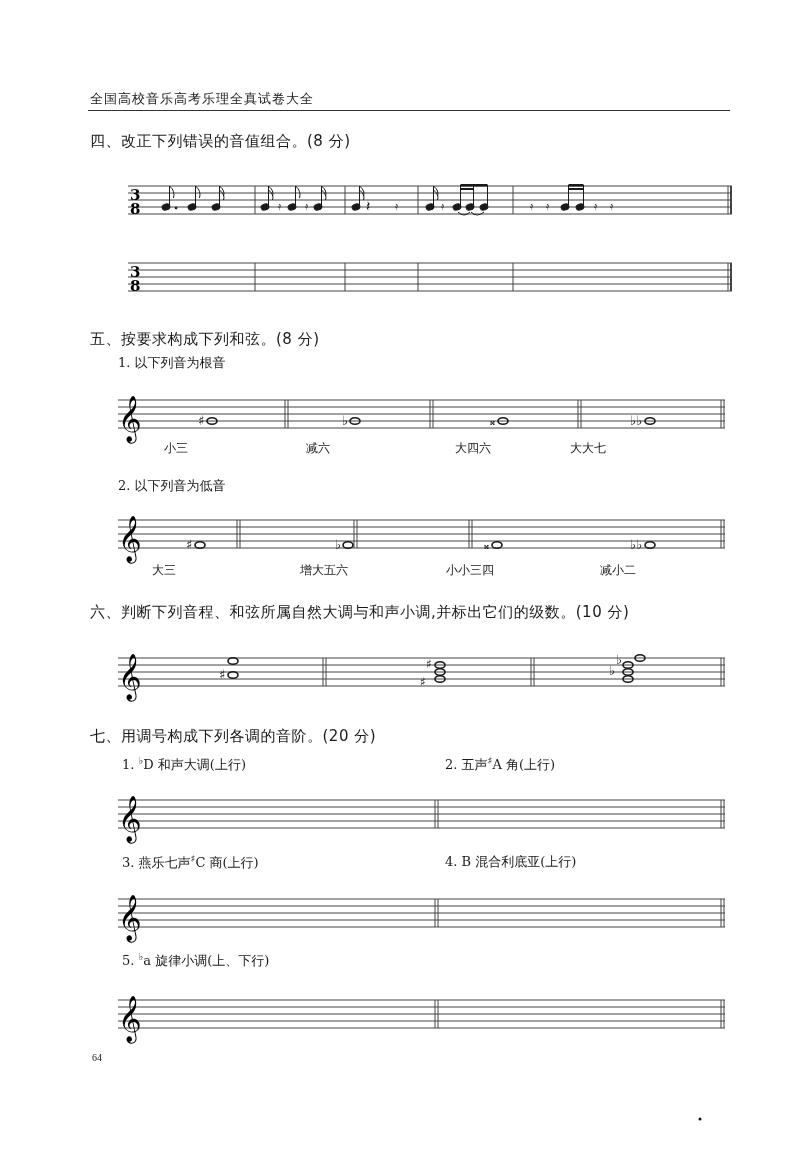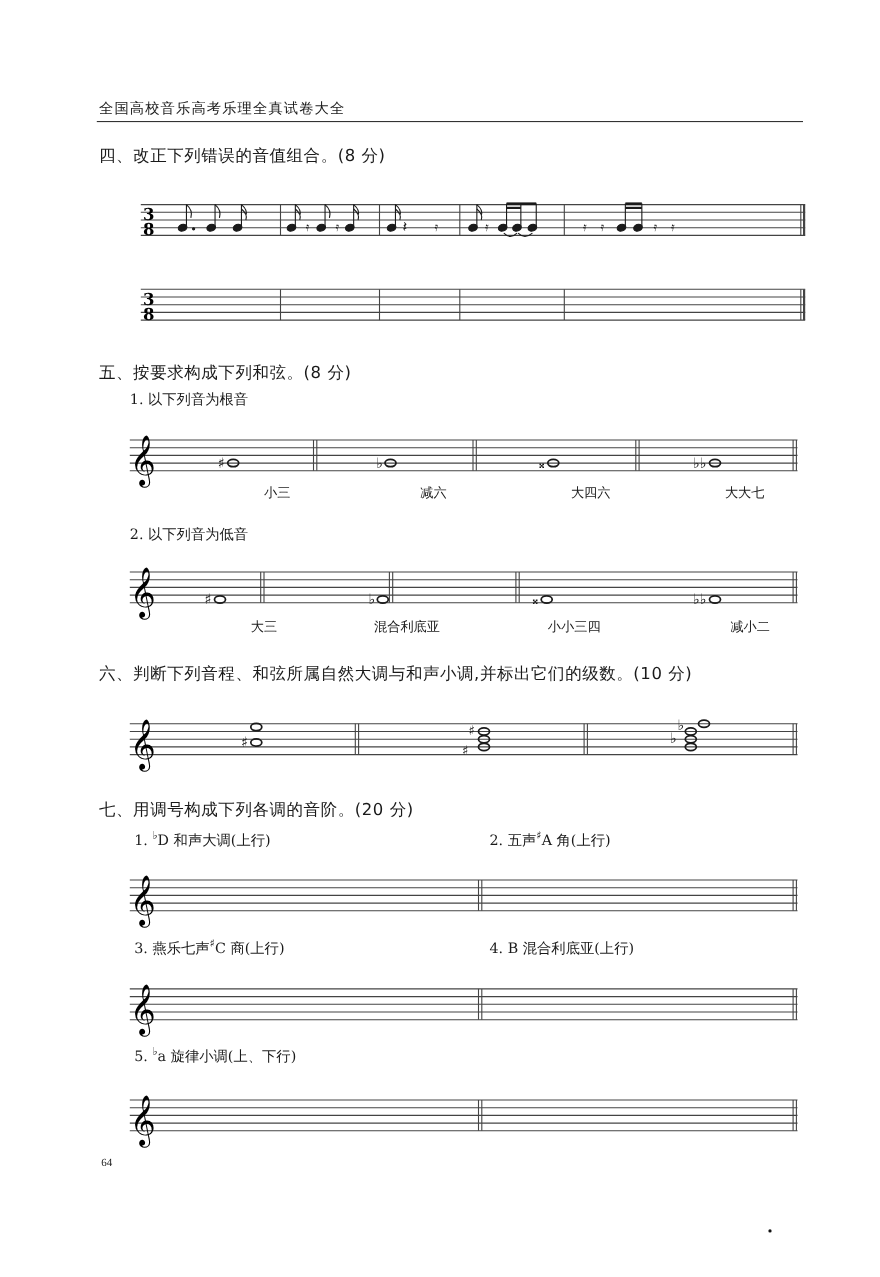--- a/index.html
+++ b/index.html
@@ -3,21 +3,21 @@
 <meta charset="utf-8">
 <style>
   html, body { margin:0; padding:0; background:#ffffff; }
   body { width:800px; height:1161px; position:relative; overflow:hidden; color:#1a1a1a;
          font-family:"DejaVu Serif", serif; }
   .abs { position:absolute; }
   .running-head { left:90px; top:90px; font-size:13px; letter-spacing:1px; font-family:Liberation Sans, sans-serif; }
   .head-rule { left:88px; top:110px; width:642px; height:0; border-top:1.5px solid #333; }
   .q-title { font-family:"DejaVu Sans", sans-serif; font-size:15px; letter-spacing:0.5px; }
   .sub-title { font-family:"DejaVu Serif", serif; font-size:13px; }
-  .label { font-family:"DejaVu Serif", serif; font-size:12px; text-align:right; width:100px; }
+  .label { font-family:"DejaVu Serif", serif; font-size:12px; text-align:left; width:100px; }
   .page-num { left:92px; top:1052px; font-size:10px; font-family:"Liberation Serif", serif; }
   svg text { font-family:"DejaVu Serif", serif; }
   .staff line { stroke:#444; stroke-width:1; }
 </style>
 </head>
 <body>
 
 <div class="abs running-head">全国高校音乐高考乐理全真试卷大全</div>
 <div class="abs head-rule"></div>
 
@@ -251,25 +251,25 @@
   <text x="118" y="1032" font-size="40">𝄞</text>
 
   <circle cx="700" cy="1119" r="1.5" fill="#111"></circle>
 </svg>
 
 <div class="abs q-title" style="left:90px;top:330px;">五、按要求构成下列和弦。(8 分)</div>
 <div class="abs sub-title" style="left:118px;top:354px;">1. 以下列音为根音</div>
 <div class="abs label" style="left:164px;top:440px;">小三</div>
 <div class="abs label" style="left:306px;top:440px;">减六</div>
 <div class="abs label" style="left:455px;top:440px;">大四六</div>
-<div class="abs label" style="left:595px;top:440px;">大大七</div>
+<div class="abs label" style="left:570px;top:440px;">大大七</div>
 
 <div class="abs sub-title" style="left:118px;top:477px;">2. 以下列音为低音</div>
 <div class="abs label" style="left:152px;top:562px;">大三</div>
-<div class="abs label" style="left:300px;top:562px;">混合利底亚</div>
+<div class="abs label" style="left:300px;top:562px;">增大五六</div>
 <div class="abs label" style="left:446px;top:562px;">小小三四</div>
 <div class="abs label" style="left:600px;top:562px;">减小二</div>
 
 <div class="abs q-title" style="left:90px;top:603px;">六、判断下列音程、和弦所属自然大调与和声小调,并标出它们的级数。(10 分)</div>
 
 <div class="abs q-title" style="left:90px;top:727px;">七、用调号构成下列各调的音阶。(20 分)</div>
 
 <div class="abs sub-title" style="left:122px;top:755px;">
   <span>1.</span>
   <sup style="font-size:10px">♭</sup><span>D 和声大调(上行)</span>

